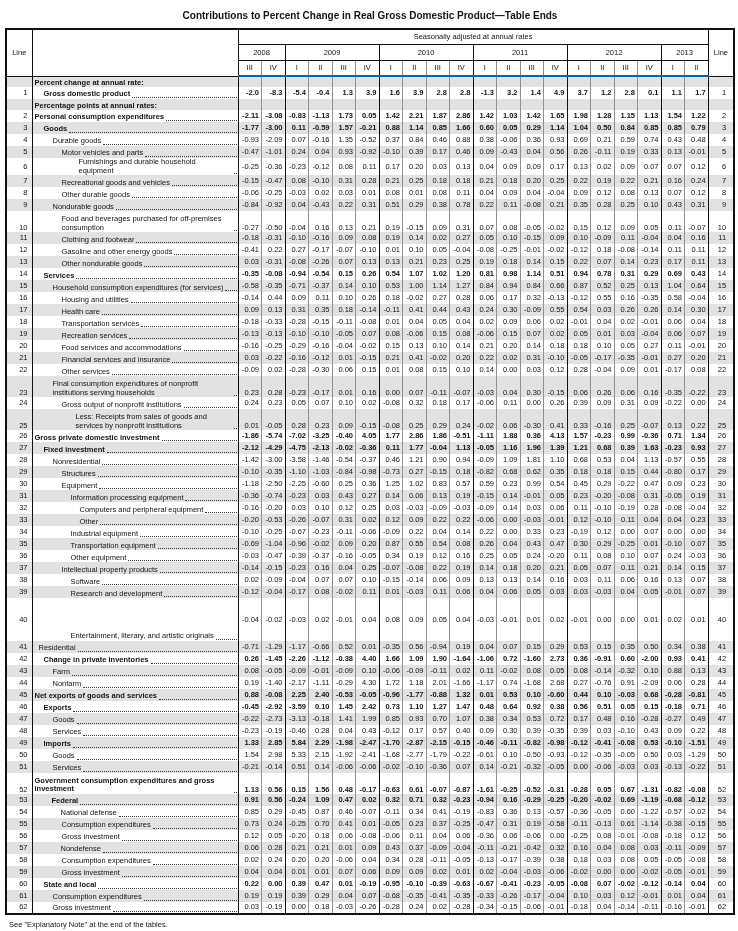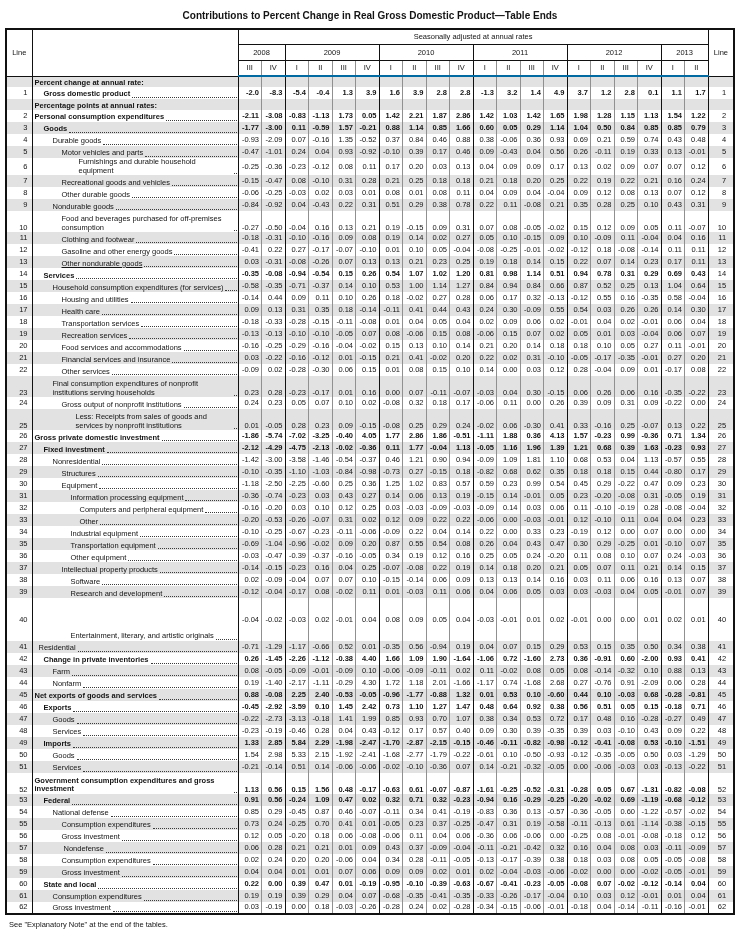--- a/index.html
+++ b/index.html
@@ -509,21 +509,21 @@
           <td class="num">-0.08</td>
           <td class="num">-0.14</td>
           <td class="num yb">0.11</td>
           <td class="num">0.11</td>
           <td class="lineno-r yb">12</td>
         </tr>
         <tr class="r shade">
           <td class="lineno">13</td>
           <td class="label-cell lb">
             <div class="lab">
-              <span class="txt" style="padding-left: 29px; text-decoration: underline;">Other nondurable goods</span>
+              <span class="txt" style="padding-left: 29px;">Other nondurable goods</span>
               <span class="dots"></span>
             </div>
           </td>
           <td class="num yb">0.03</td>
           <td class="num">-0.31</td>
           <td class="num yb">-0.08</td>
           <td class="num">-0.26</td>
           <td class="num">0.07</td>
           <td class="num">0.13</td>
           <td class="num yb">0.13</td>
@@ -1709,21 +1709,21 @@
           <td class="num bold">0.67</td>
           <td class="num bold">-1.31</td>
           <td class="num yb bold">-0.82</td>
           <td class="num bold">-0.08</td>
           <td class="lineno-r yb">52</td>
         </tr>
         <tr class="r shade">
           <td class="lineno">53</td>
           <td class="label-cell lb">
             <div class="lab">
-              <span class="txt bold" style="padding-left: 11px;">Federal</span>
+              <span class="txt bold" style="padding-left: 19px;">Federal</span>
               <span class="dots"></span>
             </div>
           </td>
           <td class="num yb bold">0.91</td>
           <td class="num bold">0.56</td>
           <td class="num yb bold">-0.24</td>
           <td class="num bold">1.09</td>
           <td class="num bold">0.47</td>
           <td class="num bold">0.02</td>
           <td class="num yb bold">0.32</td>
@@ -1739,21 +1739,21 @@
           <td class="num bold">0.69</td>
           <td class="num bold">-1.19</td>
           <td class="num yb bold">-0.68</td>
           <td class="num bold">-0.12</td>
           <td class="lineno-r yb">53</td>
         </tr>
         <tr class="r">
           <td class="lineno">54</td>
           <td class="label-cell lb">
             <div class="lab">
-              <span class="txt" style="padding-left: 20px;">National defense</span>
+              <span class="txt" style="padding-left: 28px;">National defense</span>
               <span class="dots"></span>
             </div>
           </td>
           <td class="num yb">0.85</td>
           <td class="num">0.29</td>
           <td class="num yb">-0.45</td>
           <td class="num">0.87</td>
           <td class="num">0.46</td>
           <td class="num">-0.07</td>
           <td class="num yb">-0.11</td>
@@ -1829,21 +1829,21 @@
           <td class="num">-0.01</td>
           <td class="num">-0.08</td>
           <td class="num yb">-0.18</td>
           <td class="num">0.12</td>
           <td class="lineno-r yb">56</td>
         </tr>
         <tr class="r shade">
           <td class="lineno">57</td>
           <td class="label-cell lb">
             <div class="lab">
-              <span class="txt" style="padding-left: 31px;">Nondefense</span>
+              <span class="txt" style="padding-left: 4px; margin-left: 24px;">Nondefense</span>
               <span class="dots"></span>
             </div>
           </td>
           <td class="num yb">0.06</td>
           <td class="num">0.28</td>
           <td class="num yb">0.21</td>
           <td class="num">0.21</td>
           <td class="num">0.01</td>
           <td class="num">0.09</td>
           <td class="num yb">0.43</td>

